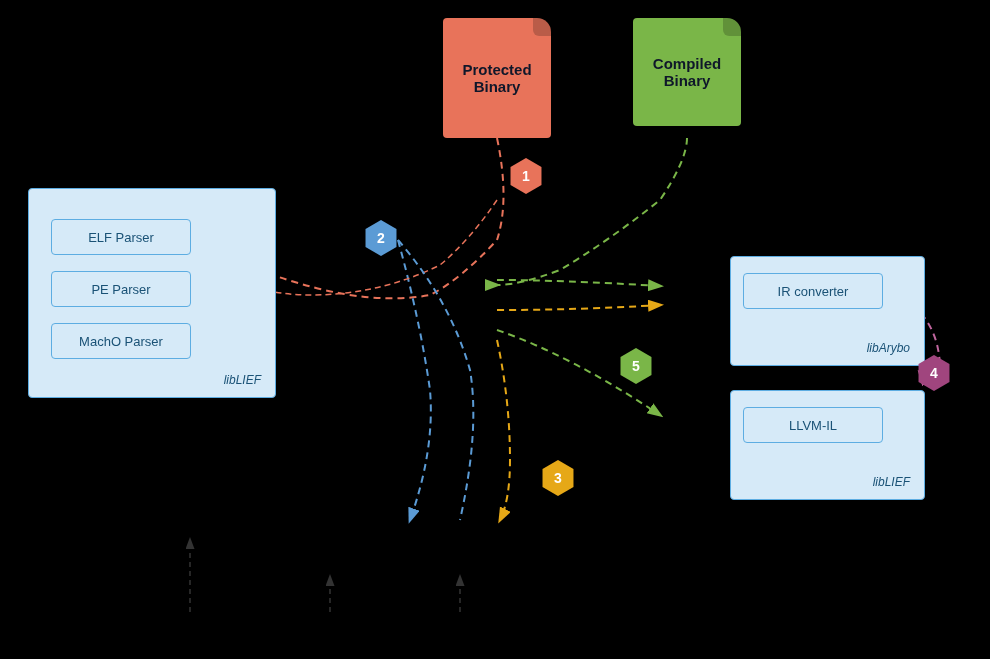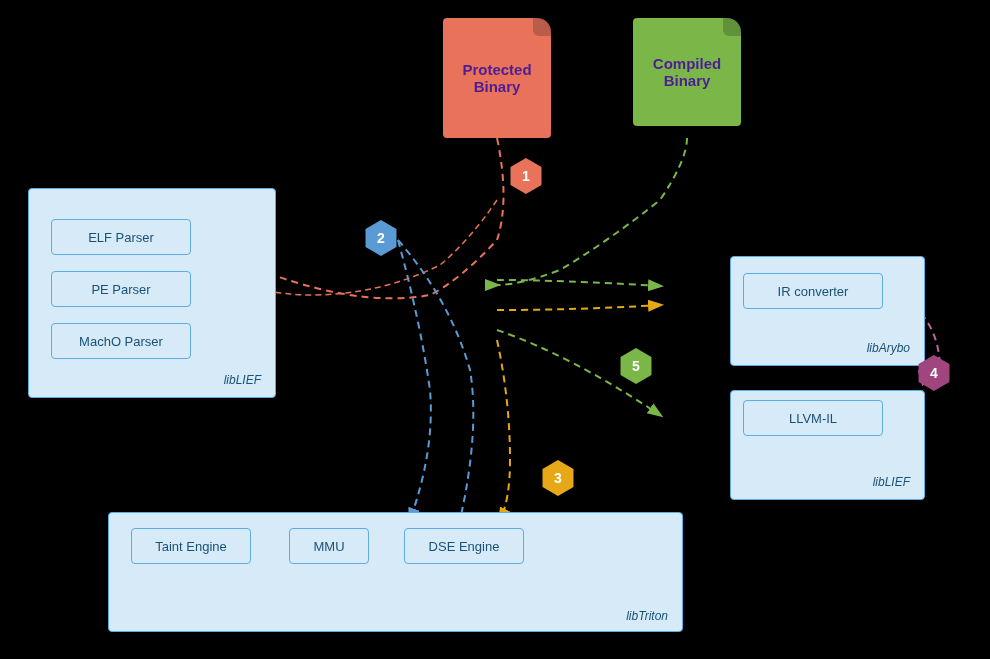--- a/index.html
+++ b/index.html
@@ -20,21 +20,21 @@
     
     .doc-box {
       position: absolute;
       border-radius: 4px 14px 4px 4px;
       display: flex;
       align-items: center;
       justify-content: center;
       text-align: center;
       font-size: 15px;
       font-weight: bold;
-      color: #4c1d95;
+      color: #0f172a;
       padding: 10px;
     }
     .doc-box::after {
       content: '';
       position: absolute;
       top: 0; right: 0;
       width: 18px; height: 18px;
       background: rgba(0,0,0,0.2);
       border-radius: 0 0 0 6px;
     }
@@ -175,38 +175,26 @@
     <div class="inner-box" style="left:22px;top:82px;width:140px;height:36px;">
       <span>PE Parser</span>
     </div>
     <div class="inner-box" style="left:22px;top:134px;width:140px;height:36px;">
       <span>MachO Parser</span>
     </div>
     <span class="panel-label" style="bottom:10px;right:14px;">libLIEF</span>
   </div>
 
   <div class="panel-box" style="left:730px;top:390px;width:195px;height:110px;">
-    <div class="inner-box" style="left:12px;top:9px;width:140px;height:36px;">
+    <div class="inner-box" style="left:12px;top:16px;width:140px;height:36px;">
       <span>LLVM-IL</span>
     </div>
     <span class="panel-label" style="bottom:10px;right:14px;">libLIEF</span>
   </div>
 
-  <div class="panel-box" style="left:108px;top:512px;width:575px;height:120px;">
-    <div class="inner-box" style="left:22px;top:15px;width:120px;height:36px;">
-      <span>Taint Engine</span>
-    </div>
-    <div class="inner-box" style="left:180px;top:15px;width:80px;height:36px;">
-      <span>MMU</span>
-    </div>
-    <div class="inner-box" style="left:295px;top:15px;width:120px;height:36px;">
-      <span>DSE Engine</span>
-    </div>
-    <span class="panel-label" style="bottom:8px;right:14px;">libTriton</span>
-  </div>
 
   <div class="hex" style="left:508px;top:158px;background:#e8735a;">
     <span>1</span>
   </div>
 
   <div class="hex" style="left:363px;top:220px;background:#5b9bd5;">
     <span>2</span>
   </div>
 
   <div class="hex" style="left:540px;top:460px;background:#e6a817;">

